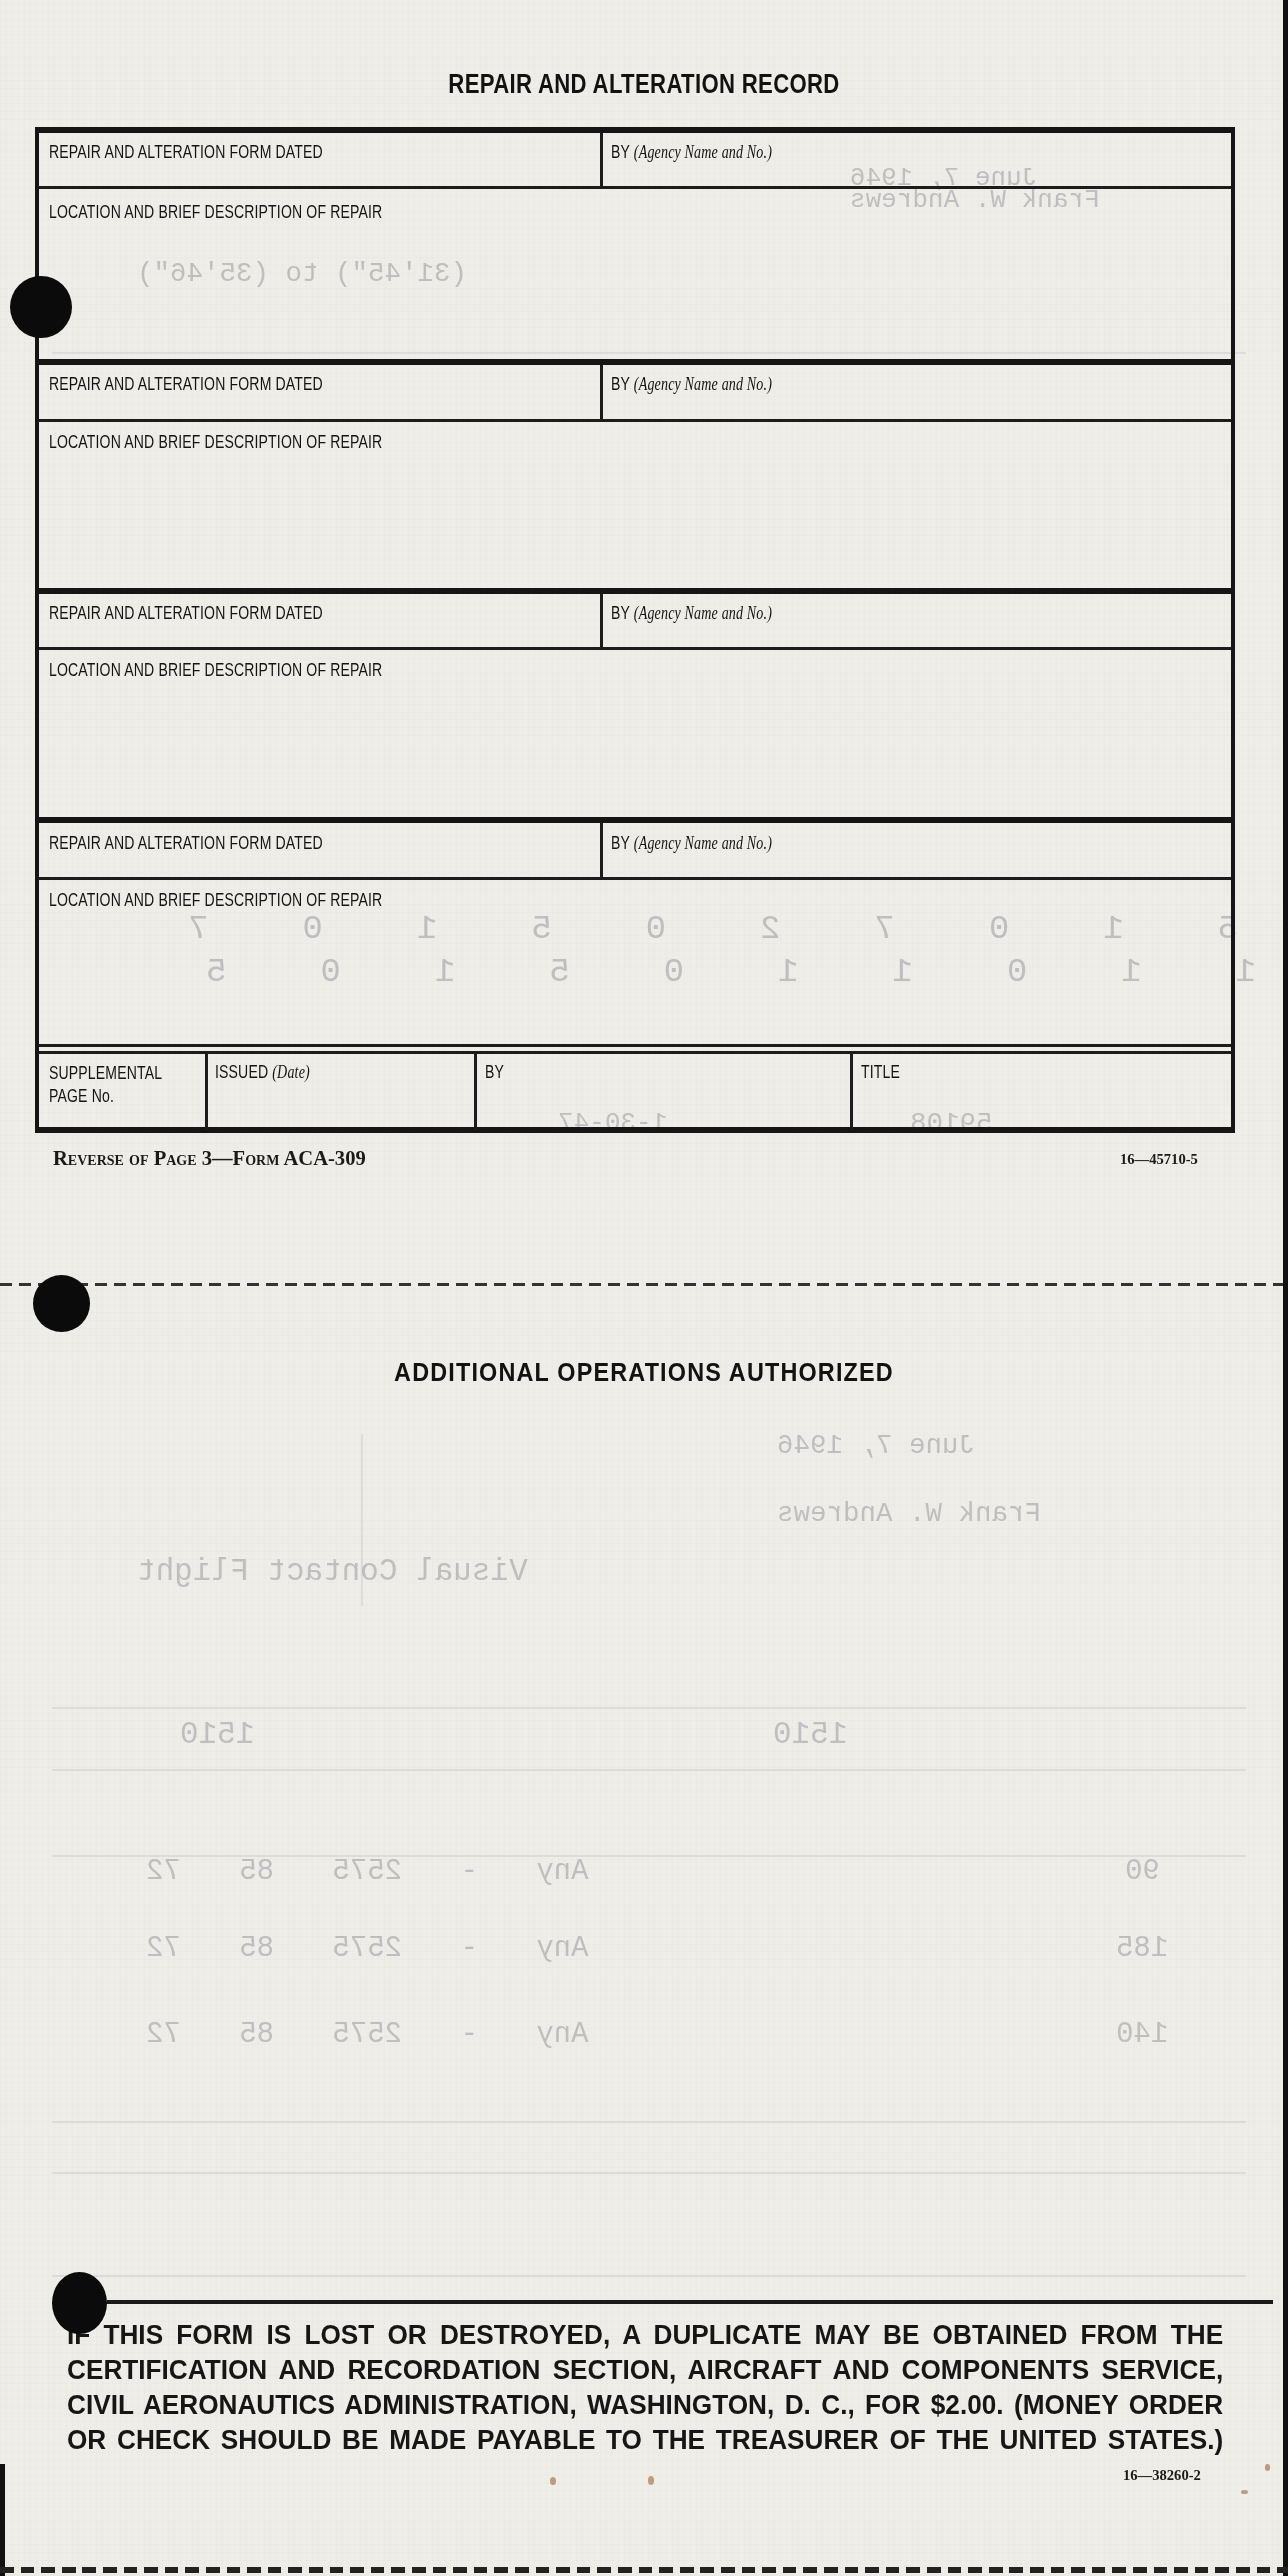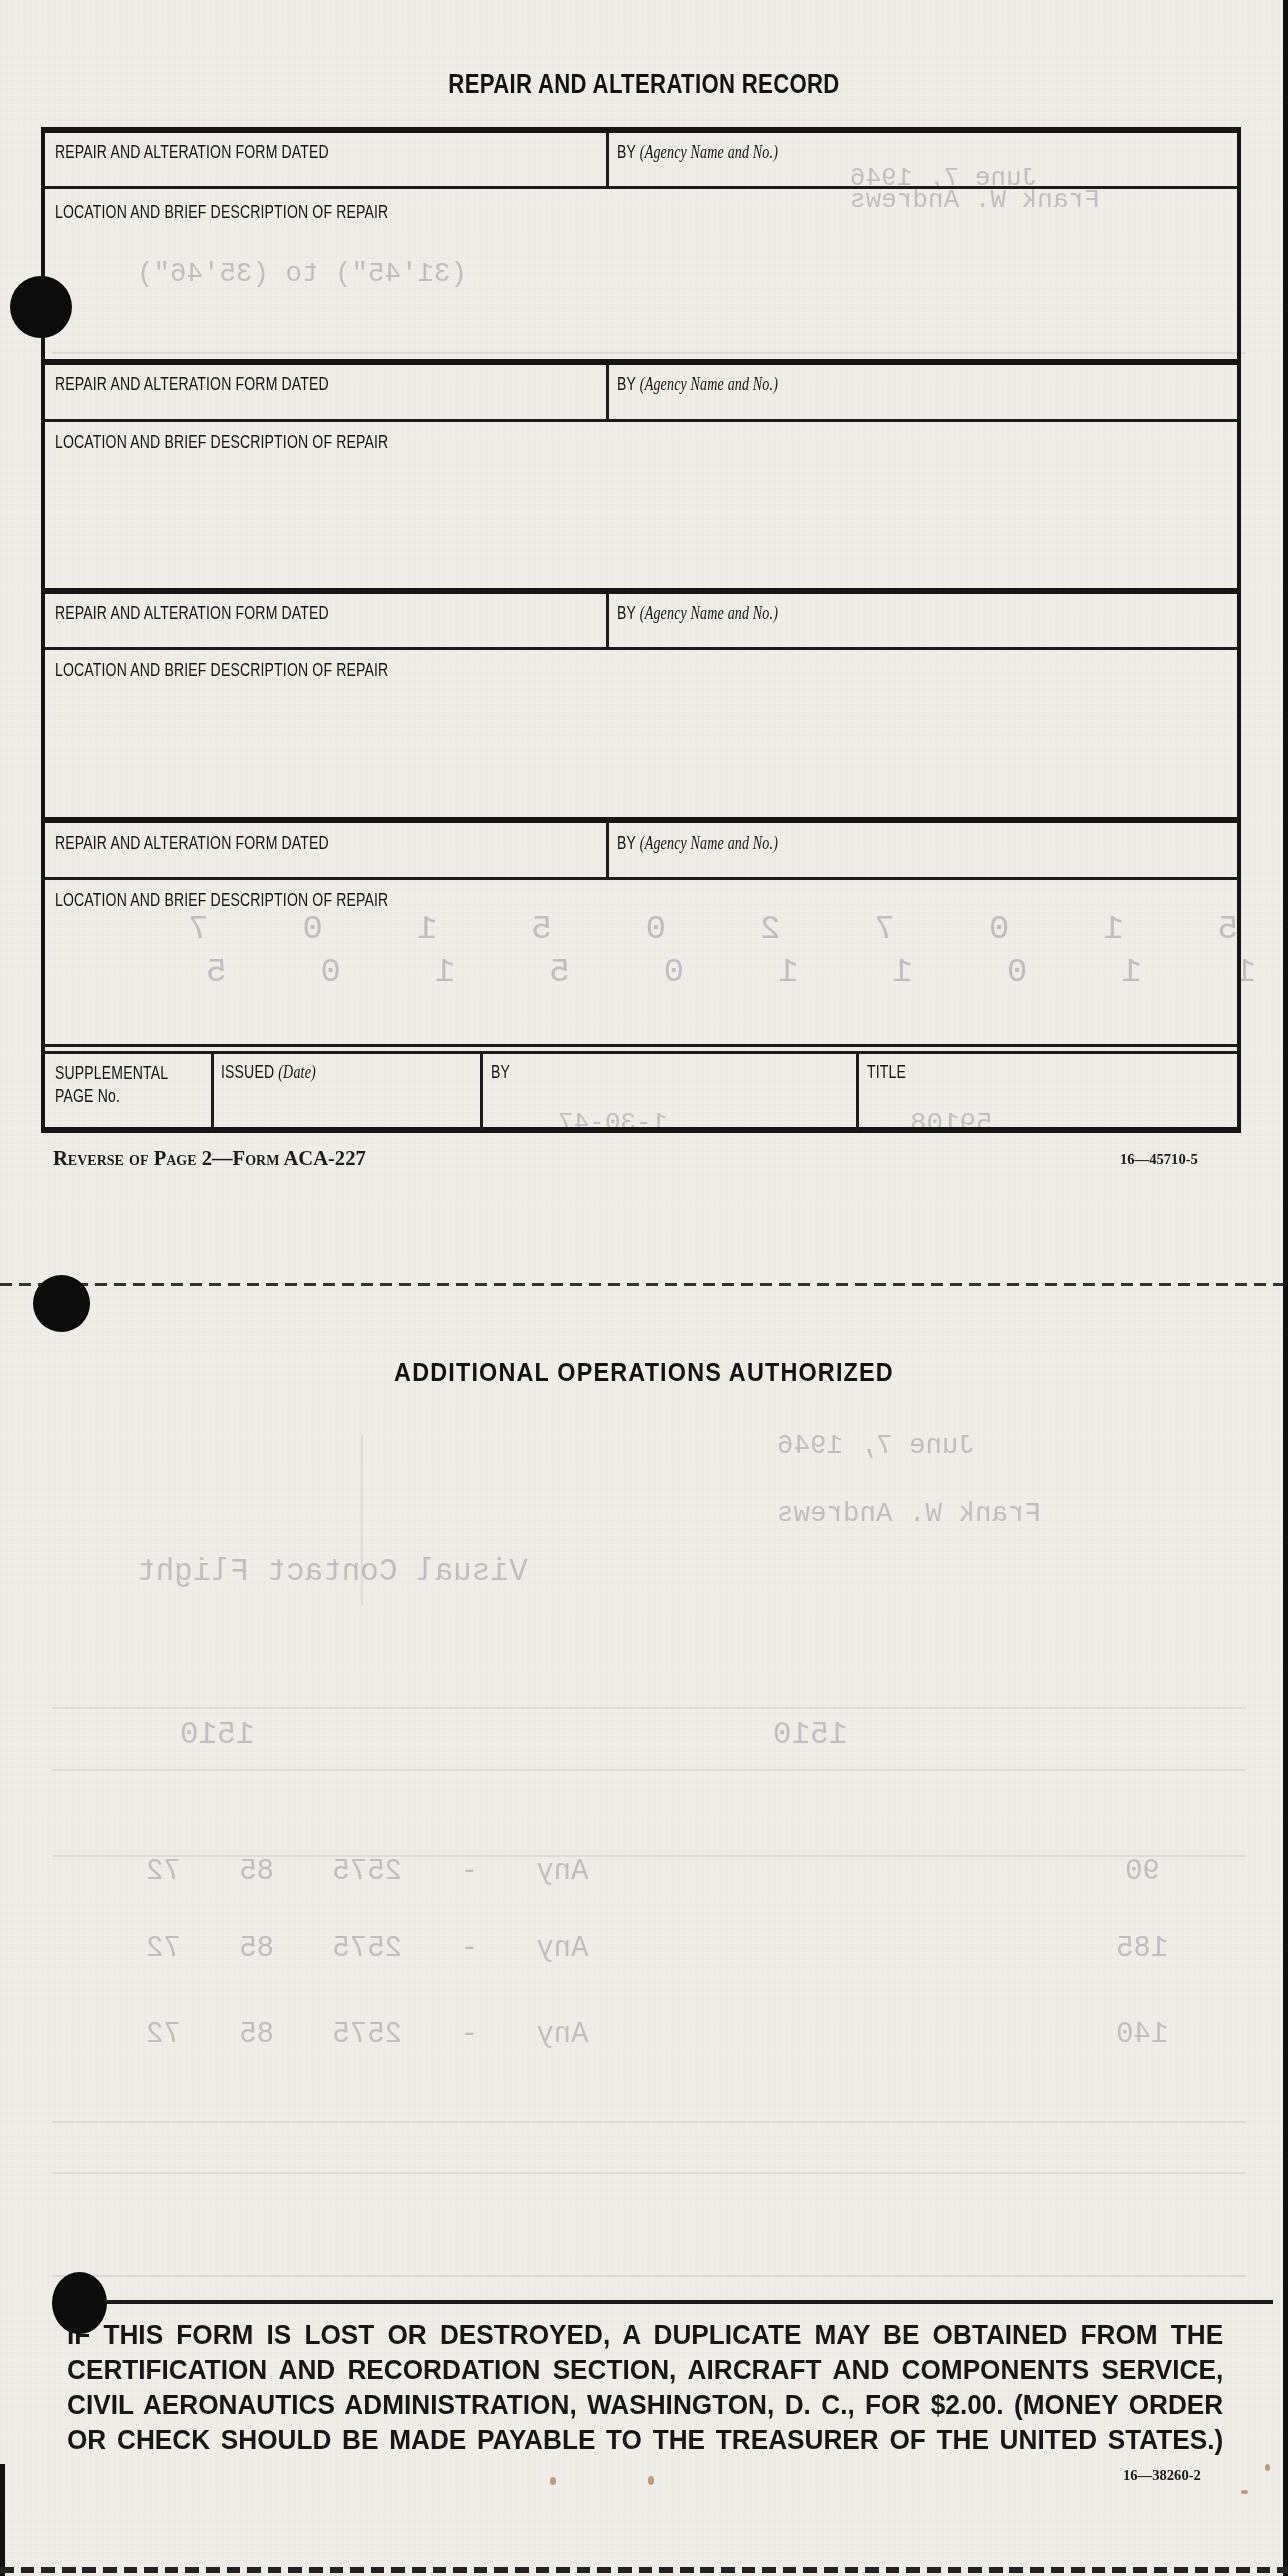--- a/index.html
+++ b/index.html
@@ -25,21 +25,21 @@
   .abs { position:absolute; }
   .heading {
     position:absolute; left:0; width:1288px; text-align:center;
     font-family:"Liberation Sans", sans-serif; font-weight:bold;
     letter-spacing:0.4px; color:#121212;
   }
   .h-main { top:69px; font-size:27px; transform:scaleX(0.82); transform-origin:center; }
   .h-ops { top:1357px; font-size:26px; transform:scaleX(0.9); letter-spacing:1.3px; }
 
   .form-box {
-    position:absolute; left:41px; top:127px; width:1200px; height:1006px;
+    position:absolute; left:35px; top:127px; width:1200px; height:1006px;
     border-left:4.3px solid #151515; border-right:4.3px solid #151515;
     border-top:6px solid #151515; border-bottom:6.9px solid #151515;
     box-sizing:border-box;
   }
   .thick-rule { position:absolute; left:0; right:0; height:6px; background:#151515; }
   .thin-rule { position:absolute; left:0; right:0; height:2.6px; background:#1c1c1c; }
   .vrule { position:absolute; width:2.6px; background:#1c1c1c; }
   .lbl {
     position:absolute; font-size:18px; letter-spacing:0.2px;
     transform:scaleX(0.78); transform-origin:left top; white-space:nowrap;
@@ -158,21 +158,21 @@
   <div class="lbl" style="left:176px;top:929px;"><span>ISSUED</span> <i>(Date)</i></div>
   <div class="lbl" style="left:446px;top:929px;">BY</div>
   <div class="lbl" style="left:822px;top:929px;">TITLE</div>
 
   <div class="abs" style="left:4.3px;top:962px;width:159px;height:34px;"></div>
   <div class="abs" style="left:172px;top:962px;width:258px;height:34px;"></div>
   <div class="abs" style="left:441px;top:962px;width:365px;height:34px;"></div>
   <div class="abs" style="left:817px;top:962px;width:369px;height:34px;"></div>
 </div>
 
-<div class="lbl-serif sc" style="left:53px;top:1147px;font-size:20.6px;font-weight:bold;">Reverse of Page 2—Form ACA-227</div>
+<div class="lbl-serif sc" style="left:53px;top:1147px;font-size:20.6px;font-weight:bold;">Reverse of Page 3—Form ACA-309</div>
 <div class="lbl-serif" style="left:1120px;top:1151px;font-size:14.6px;font-weight:bold;">16—45710-5</div>
 
 <div class="dashed" style="left:0;top:1283px;width:1283px;"></div>
 
 <div class="heading h-ops">ADDITIONAL OPERATIONS AUTHORIZED</div>
 <div class="abs" style="left:60px;top:1408px;width:1176px;height:884px;"></div>
 
 <div class="abs" style="left:107px;top:2300px;width:1166px;height:4.3px;background:#1a1a1a;"></div>
 
 <div class="notice">IF THIS FORM IS LOST OR DESTROYED, A DUPLICATE MAY BE OBTAINED FROM THE CERTIFICATION AND RECORDATION SECTION, AIRCRAFT AND COMPONENTS SERVICE, CIVIL AERONAUTICS ADMINISTRATION, WASHINGTON, D. C., FOR $2.00. (MONEY ORDER OR CHECK SHOULD BE MADE PAYABLE TO THE TREASURER OF THE UNITED STATES.)</div>

